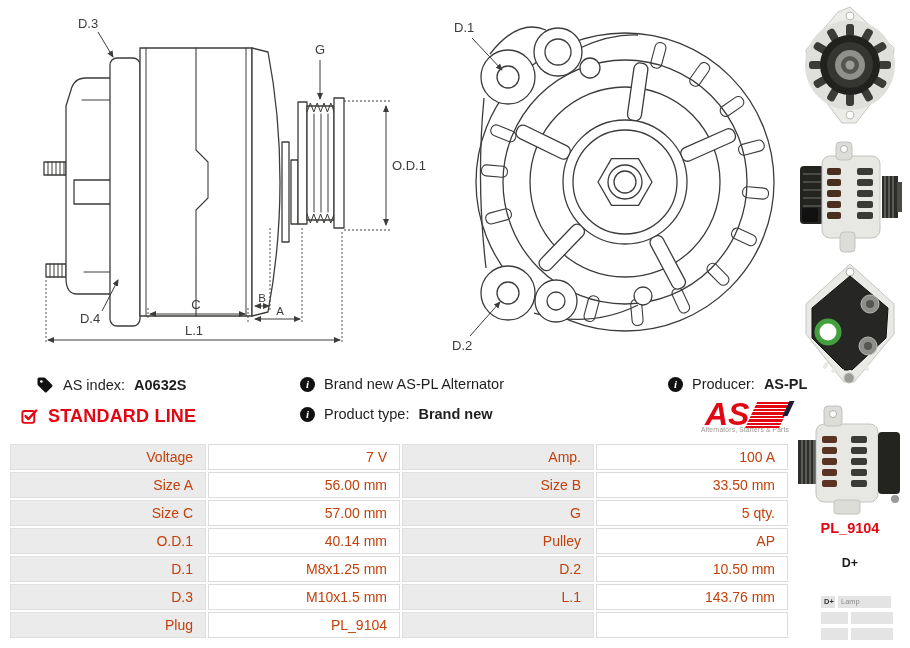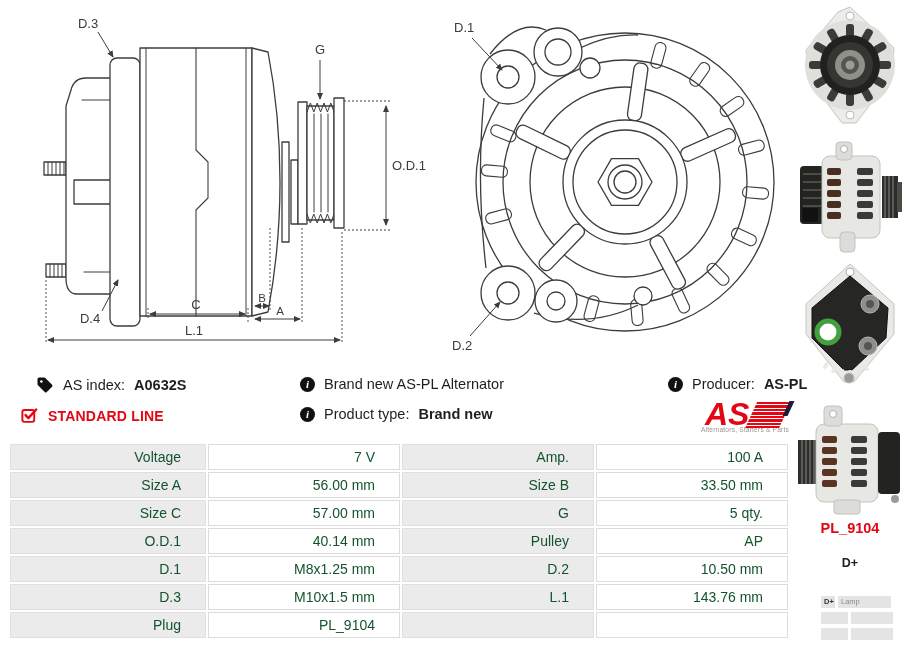--- a/index.html
+++ b/index.html
@@ -6,37 +6,37 @@
   .page{position:relative;width:910px;height:648px;background:#fff;overflow:hidden;
         font-family:"Liberation Sans",sans-serif;color:#3a3a3a;border-radius:8px;}
   .abs{position:absolute;}
 
   
   .inforow{position:absolute;display:flex;align-items:center;gap:9px;font-size:14.5px;color:#1f1f1f;white-space:nowrap;}
   .inforow b{font-weight:bold;}
   .ico-info{width:15px;height:15px;border-radius:50%;background:#111;color:#fff;
             font-family:"Liberation Serif",serif;font-weight:bold;font-style:italic;
             font-size:11px;line-height:15px;text-align:center;flex:0 0 15px;}
-  .std-line{color:#e30613;font-weight:bold;font-size:14px;letter-spacing:.2px;}
+  .std-line{color:#e30613;font-weight:bold;font-size:18px;letter-spacing:.2px;}
 
   
   .aslogo{position:absolute;left:699px;top:399px;width:92px;text-align:center;}
   .aslogo-top{position:relative;height:26px;}
   .aslogo-stripes{position:absolute;right:6px;top:3px;display:flex;flex-direction:column;gap:1.4px;transform:skewX(-25deg);}
   .aslogo-stripes i{display:block;width:34px;height:2.1px;background:#e30613;}
   .aslogo-slash{position:absolute;right:0;top:2px;width:5px;height:15px;background:#1d1d3a;transform:skewX(-25deg);}
   .aslogo-as{position:absolute;left:6px;top:-3px;font-size:32px;font-weight:bold;font-style:italic;color:#e30613;
              text-shadow:1px 0 0 #fff,-1px 0 0 #fff,0 1px 0 #fff,0 -1px 0 #fff;}
   .aslogo-tag{font-size:6.6px;color:#9a9490;margin-top:1px;letter-spacing:.2px;}
 
   
   .spec{position:absolute;left:10px;top:444px;width:780px;display:grid;
         grid-template-columns:196px 192px 192px 192px;grid-auto-rows:26px;gap:2px;}
-  .cell{display:flex;align-items:center;justify-content:flex-end;padding-right:24px;
-        font-size:14px;color:#14532d;border:1px solid #e0e0e0;}
+  .cell{display:flex;align-items:center;justify-content:flex-end;padding-right:12px;
+        font-size:14px;color:#c2410c;border:1px solid #e0e0e0;}
   .tl{background:#ebebeb;}
   .tv{background:#fff;border-color:#dcdcdc;}
 
   
   .plugcode{position:absolute;left:792px;top:520px;width:116px;text-align:center;
             color:#e30613;font-weight:bold;font-size:14.5px;}
   .dplus{position:absolute;left:792px;top:556px;width:116px;text-align:center;
          font-weight:bold;font-size:12.5px;color:#1f1f1f;}
   .legend{position:absolute;left:821px;top:596px;}
   .lg-row{display:flex;gap:3px;margin-bottom:4px;}

